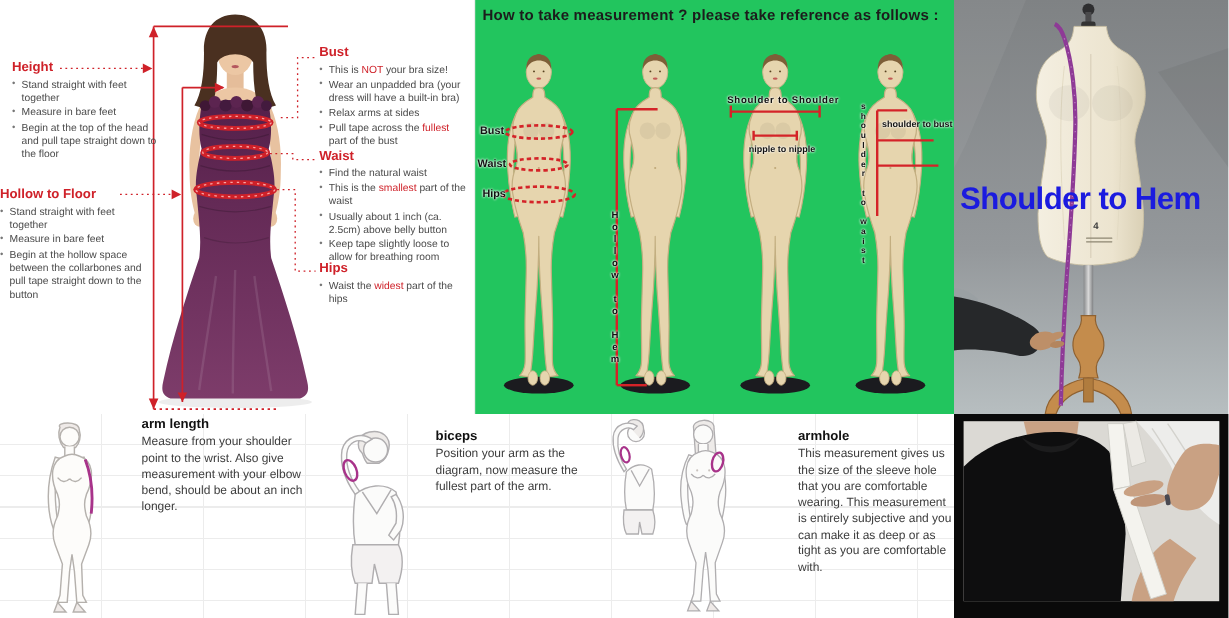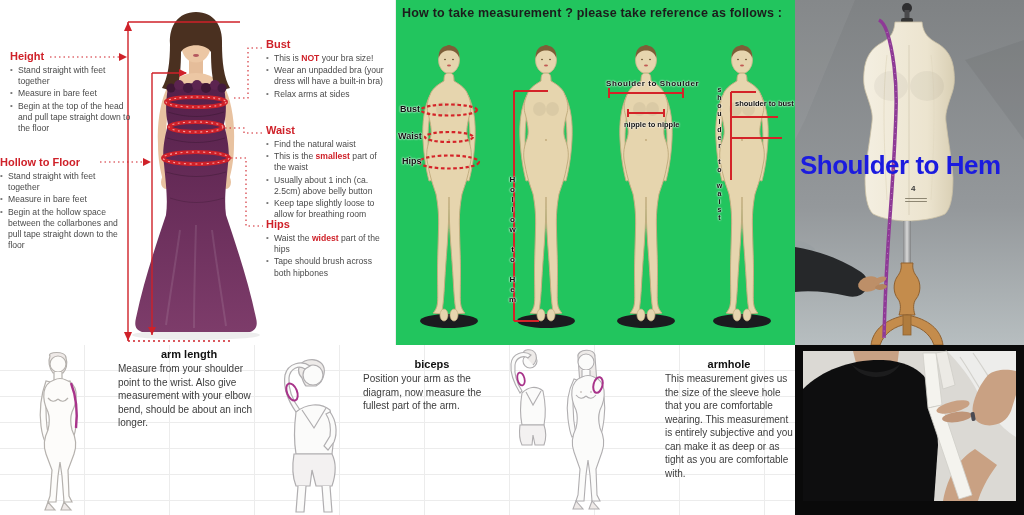--- a/index.html
+++ b/index.html
@@ -5,41 +5,41 @@
   html,body{margin:0;padding:0;background:#fff;}
   .stage{position:relative;width:1024px;height:515px;overflow:hidden;background:#fff;
          font-family:"Liberation Sans","DejaVu Sans",sans-serif;}
   .abs{position:absolute;}
   
   .sec{position:absolute;}
   .sec-title{color:#cf2129;font-weight:bold;font-size:11px;margin:0 0 3px 0;white-space:nowrap;}
   ul.bullets{list-style:none;margin:0;padding:0;font-size:8.6px;line-height:1.3;color:#4a4a4a;}
   ul.bullets li{position:relative;padding-left:8px;margin:0 0 1px 0;}
   ul.bullets li::before{content:"\2022";position:absolute;left:0;top:0;color:#777;font-size:8px;}
-  ul.bullets .hl{color:#cf2129;font-weight:bold;margin-top:12px;}
+  ul.bullets .hl{color:#cf2129;font-weight:normal;margin-top:12px;}
   
   .middle-panel{position:absolute;left:395px;top:0;width:400px;height:345px;background:#22c55e;border-left:1px solid #ededed;}
   .mid-title{position:absolute;left:6px;top:6px;width:392px;font-size:12.5px;font-weight:bold;color:#1c1c1c;letter-spacing:.2px;}
   .mq-label{position:absolute;font-weight:bold;color:#111;white-space:nowrap;text-shadow:0 0 2px #fff,0 0 2px #fff;}
   .sz9{font-size:9px;} .sz8{font-size:8px;} .sz75{font-size:7.5px;}
   .vtext{writing-mode:vertical-rl;text-orientation:upright;letter-spacing:1px;line-height:1;}
   
   .right-panel{position:absolute;left:795px;top:0;width:229px;height:447px;overflow:hidden;}
   .rp-caption{position:absolute;left:5px;top:150px;width:224px;font-size:26px;font-weight:bold;
               color:#1b1bdf;white-space:nowrap;letter-spacing:-.5px;}
   .rp-size{position:absolute;left:116px;top:184px;font-size:8px;font-weight:bold;color:#3a3a3a;}
   .rp-logo{position:absolute;left:110px;top:196px;width:22px;}
   .rp-logo i{display:block;height:1.5px;background:#8d8672;margin:1.5px 0;border-radius:1px;}
   
   .bottom-strip{position:absolute;left:0;top:345px;width:795px;height:170px;
      background:
        repeating-linear-gradient(to bottom, transparent 0 25px, #ececec 25px 26px),
        repeating-linear-gradient(to right, transparent 0 84px, #ececec 84px 85px),
        #fff;}
-  .b-title{font-size:11px;font-weight:bold;color:#111;margin:0 0 2px 0;text-align:center;}
+  .b-title{font-size:11px;font-weight:bold;color:#111;margin:0 0 2px 0;}
   .b-text{font-size:10px;line-height:1.35;color:#3c3c3c;margin:0;}
   .b-block{position:absolute;background:transparent;}
 </style>
 </head>
 <body>
 
 <div class="stage">
 
   <svg width="0" height="0" style="position:absolute" aria-hidden="true">
     <defs>
@@ -149,45 +149,45 @@
         <li><span>Stand straight with feet together</span></li>
         <li><span>Measure in bare feet</span></li>
         <li><span>Begin at the top of the head and pull tape straight down to the floor</span></li>
       </ul>
   </div>
   <div class="sec" style="left:0;top:156px;width:124px">
     <div class="sec-title">Hollow to Floor</div>
     <ul class="bullets">
         <li><span>Stand straight with feet together</span></li>
         <li><span>Measure in bare feet</span></li>
-        <li><span>Begin at the hollow space between the collarbones and pull tape straight down to the floor</span></li>
+        <li><span>Begin at the hollow space between the collarbones and pull tape straight down to the button</span></li>
       </ul>
   </div>
   <div class="sec" style="left:266px;top:38px;width:124px">
     <div class="sec-title">Bust</div>
     <ul class="bullets">
         <li><span>This is </span><span class="hl">NOT</span><span> your bra size!</span></li>
         <li><span>Wear an unpadded bra (your dress will have a built-in bra)</span></li>
         <li><span>Relax arms at sides</span></li>
+        <li><span>Pull tape across the </span><span class="hl">fullest</span><span> part of the bust</span></li>
       </ul>
   </div>
   <div class="sec" style="left:266px;top:124px;width:124px">
     <div class="sec-title">Waist</div>
     <ul class="bullets">
         <li><span>Find the natural waist</span></li>
         <li><span>This is the </span><span class="hl">smallest</span><span> part of the waist</span></li>
         <li><span>Usually about 1 inch (ca. 2.5cm) above belly button</span></li>
         <li><span>Keep tape slightly loose to allow for breathing room</span></li>
       </ul>
   </div>
   <div class="sec" style="left:266px;top:218px;width:124px">
     <div class="sec-title">Hips</div>
     <ul class="bullets">
         <li><span>Waist the </span><span class="hl">widest</span><span> part of the hips</span></li>
-        <li><span>Tape should brush across both hipbones</span></li>
       </ul>
   </div>
 
   <div class="middle-panel">
     <div class="mid-title">How to take measurement ?  please take reference as follows :</div>
 
     <svg class="abs" style="left:0;top:0" width="400" height="345" viewBox="0 0 400 345">
       <use href="#mnq" transform="translate(8,45)"></use>
       <use href="#mnq" transform="translate(105,45)"></use>
       <use href="#mnq" transform="translate(205,45)"></use>

